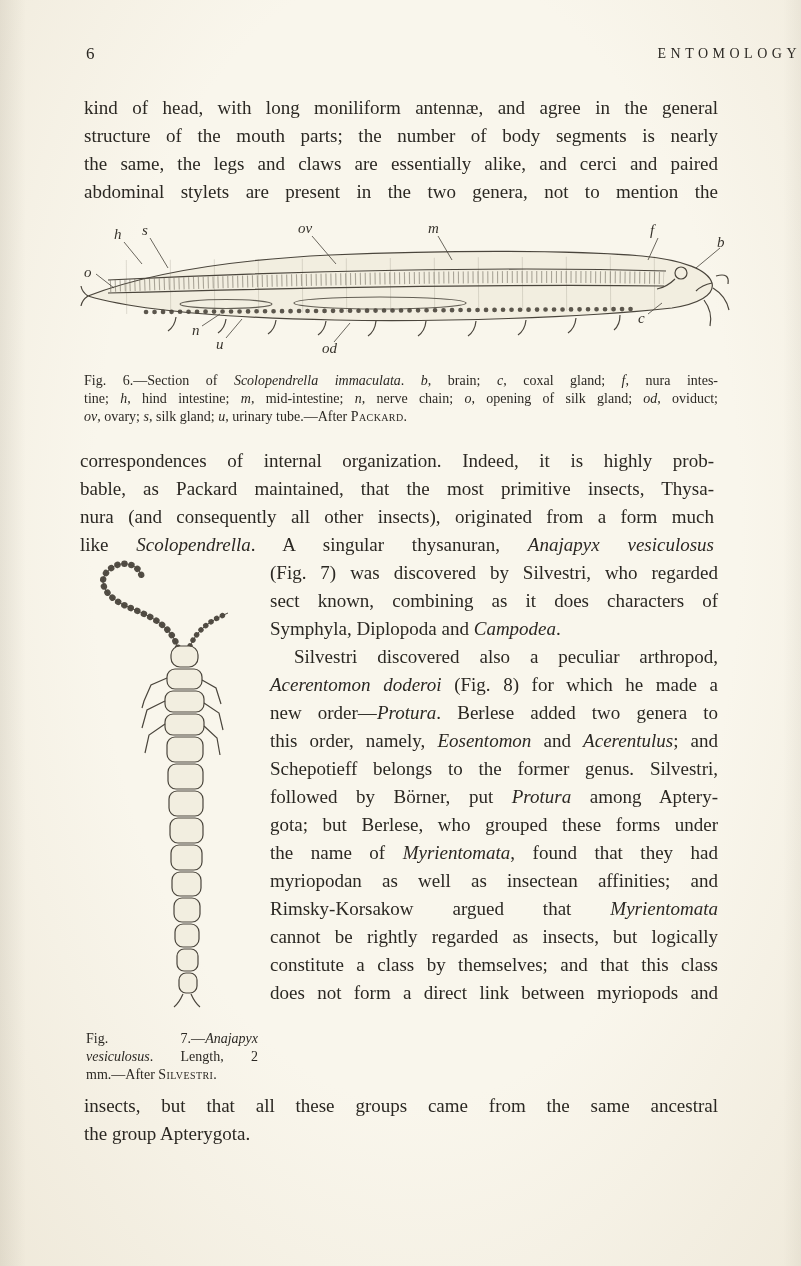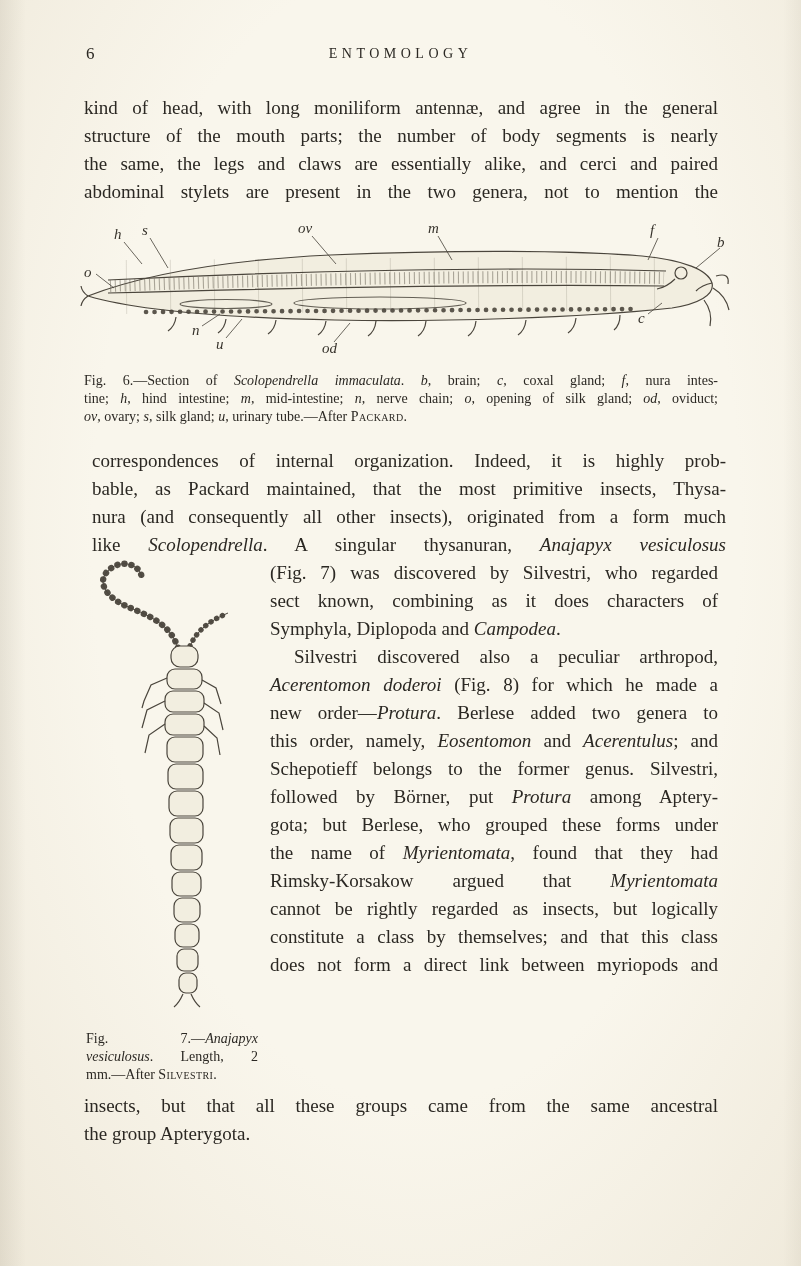--- a/index.html
+++ b/index.html
@@ -14,38 +14,38 @@
   .page {
     position:absolute; inset:0;
     background:
       linear-gradient(90deg, rgba(90,80,60,0.10) 0px, rgba(90,80,60,0.0) 26px),
       linear-gradient(270deg, rgba(90,80,60,0.06) 0px, rgba(90,80,60,0.0) 18px),
       radial-gradient(ellipse at 52% 42%, #f9f6ec 55%, #efe9da 100%);
   }
   .folio { position:absolute; left:86px; top:44px; font-size:17px; }
   .running-head {
     position:absolute; left:0; right:0; top:46px;
-    text-align:center; font-size:14px; letter-spacing:4.5px;font-family:Liberation Serif, serif;
+    text-align:right; font-size:14px; letter-spacing:4.5px;font-family:Liberation Serif, serif;
   }
   .block { position:absolute; }
   .line {
     height:28px; line-height:28px; font-size:19px;
     white-space:nowrap;
     text-align:justify; text-align-last:justify;
   }
   .line.last { text-align-last:left; }
   .line.indent { text-indent:24px; }
   .cap .line, .cap.line, .capwrap .line {
     font-size:14px; height:18px; line-height:18px;
   }
   span.i { font-style:italic; }
   span.sc { font-variant:small-caps; letter-spacing:0.4px; }
 
   .para-top { left:84px; top:94px;  width:634px;font-family:Liberation Serif, serif; }
-  .para-a   { left:92px; top:447px; width:634px; }
+  .para-a   { left:80px; top:447px; width:634px; }
   .para-b   { left:270px; top:559px; width:448px; }
   .para-c   { left:84px; top:1092px; width:634px; }
   .fig6-cap { left:84px; top:372px; width:634px; }
 
   .fig6 {
     position:absolute; left:80px; top:226px; width:650px; height:140px;
   }
   .fig6 .lbl {
     position:absolute; font-style:italic; font-size:15px; line-height:16px;
     color:#37332c;
@@ -184,20 +184,21 @@
       <div class="line"><span>sect known, combining as it does characters of</span></div>
       <div class="line last"><span>Symphyla, Diplopoda and </span><span class="i">Campodea</span><span>.</span></div>
       <div class="line indent"><span>Silvestri discovered also a peculiar arthropod,</span></div>
       <div class="line"><span class="i">Acerentomon doderoi</span><span> (Fig. 8) for which he made a</span></div>
       <div class="line"><span>new order—</span><span class="i">Protura</span><span>. Berlese added two genera to</span></div>
       <div class="line"><span>this order, namely, </span><span class="i">Eosentomon</span><span> and </span><span class="i">Acerentulus</span><span>; and</span></div>
       <div class="line"><span>Schepotieff belongs to the former genus. Silvestri,</span></div>
       <div class="line"><span>followed by Börner, put </span><span class="i">Protura</span><span> among Aptery-</span></div>
       <div class="line"><span>gota; but Berlese, who grouped these forms under</span></div>
       <div class="line"><span>the name of </span><span class="i">Myrientomata</span><span>, found that they had</span></div>
+      <div class="line"><span>myriopodan as well as insectean affinities; and</span></div>
       <div class="line"><span>Rimsky-Korsakow argued that </span><span class="i">Myrientomata</span></div>
       <div class="line"><span>cannot be rightly regarded as insects, but logically</span></div>
       <div class="line"><span>constitute a class by themselves; and that this class</span></div>
       <div class="line"><span>does not form a direct link between myriopods and</span></div>
     </div>
 
   <div class="block para-c">
       <div class="line"><span>insects, but that all these groups came from the same ancestral</span></div>
       <div class="line last"><span>the group Apterygota.</span></div>
     </div>

